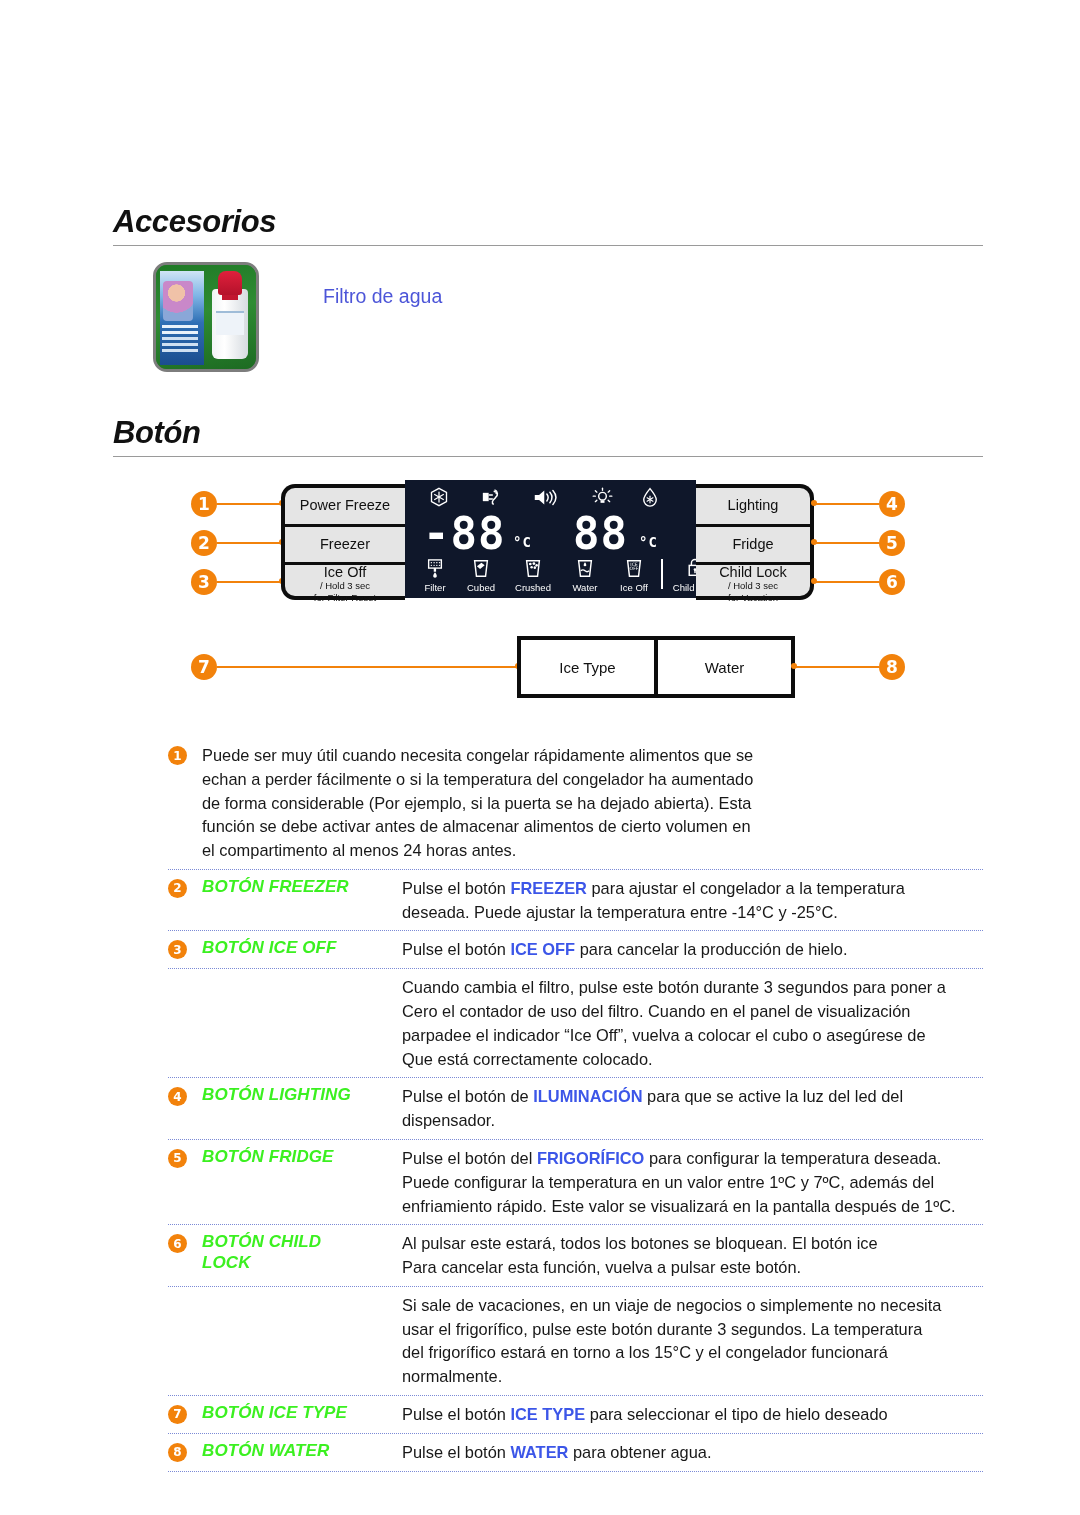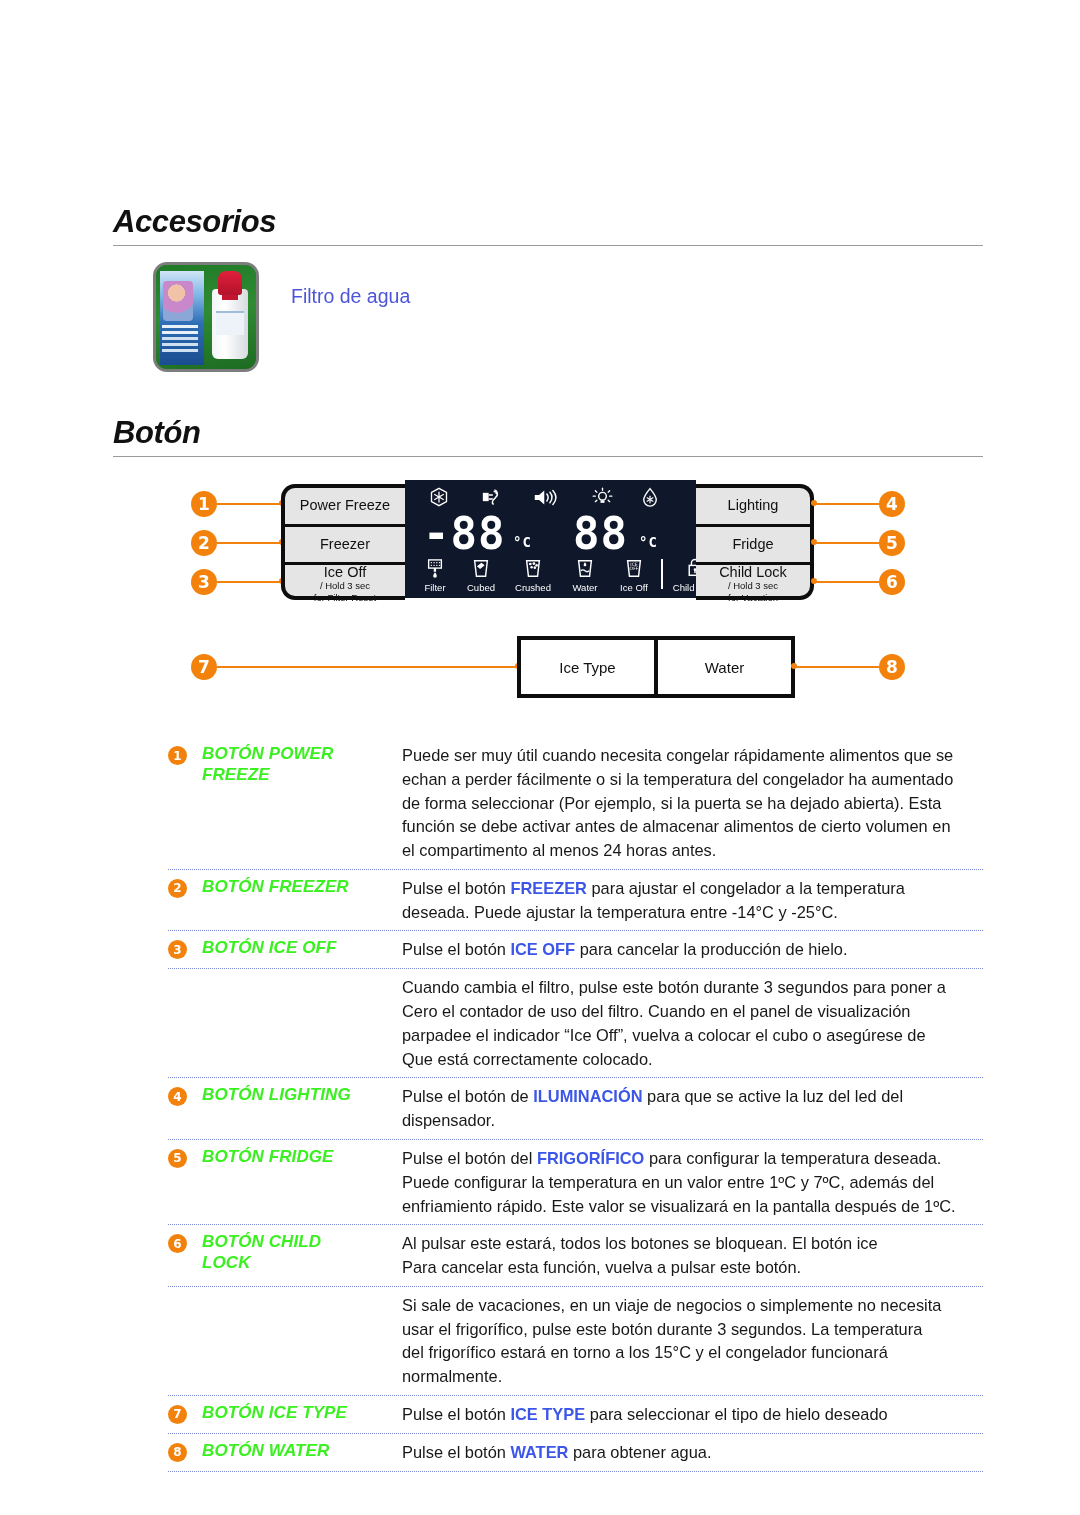--- a/index.html
+++ b/index.html
@@ -27,21 +27,21 @@
     color:#111;
     margin:0 0 6px 0;
     line-height:1.05;
   }
   .section-head .rule{
     height:1px;background:#9a9a9a;width:100%;
   }
 
   
   .acc-row{position:absolute;left:113px;top:228px;width:880px;height:130px;}
-  .acc{position:absolute;top:0;display:flex;align-items:flex-start;}
+  .acc{position:absolute;top:0;display:flex;align-items:flex-start;gap:32px;}
   .acc-1{left:40px;}
   .acc-2{left:424px;}
   .thumb{
     width:106px;height:110px;border-radius:14px;
     border:3px solid #7d7d7d;
     overflow:hidden;position:relative;
     box-sizing:border-box;
     background:#2c7a2f;
   }
   .acc-label{
@@ -395,28 +395,24 @@
     <div class="dot" style="left:678px;top:189px;"></div>
     <div class="lead" style="left:682px;top:192px;width:84px;"></div>
     <div class="num" style="left:766px;top:180px;">8</div>
   </div>
 
   <div class="table" id="desc-table">
       <div class="trow">
         <div class="c-num">
           <div class="bullet">1</div>
         </div>
-        <div class="c-label">
-          <div>BOTÓN POWER</div>
-          <div>FREEZE</div>
-        </div>
         <div class="c-body">
           <span class="ln"><span>Puede ser muy útil cuando necesita congelar rápidamente alimentos que se</span></span>
           <span class="ln"><span>echan a perder fácilmente o si la temperatura del congelador ha aumentado</span></span>
-          <span class="ln"><span>de forma seleccionar (Por ejemplo, si la puerta se ha dejado abierta). Esta</span></span>
+          <span class="ln"><span>de forma considerable (Por ejemplo, si la puerta se ha dejado abierta). Esta</span></span>
           <span class="ln"><span>función se debe activar antes de almacenar alimentos de cierto volumen en</span></span>
           <span class="ln"><span>el compartimento al menos 24 horas antes.</span></span>
         </div>
         <div class="sep"></div>
       </div>
       <div class="trow">
         <div class="c-num">
           <div class="bullet">2</div>
         </div>
         <div class="c-label">

